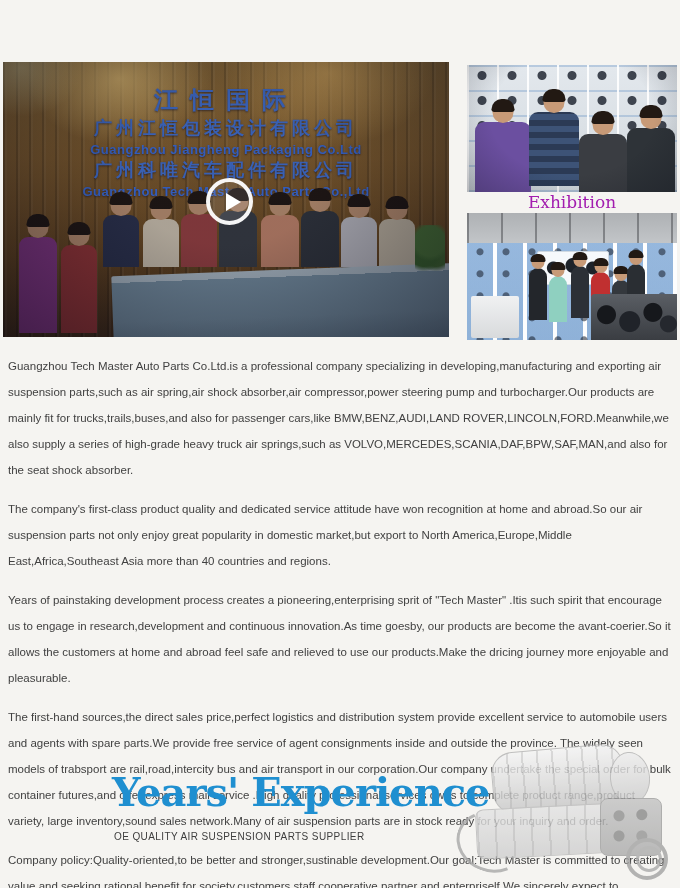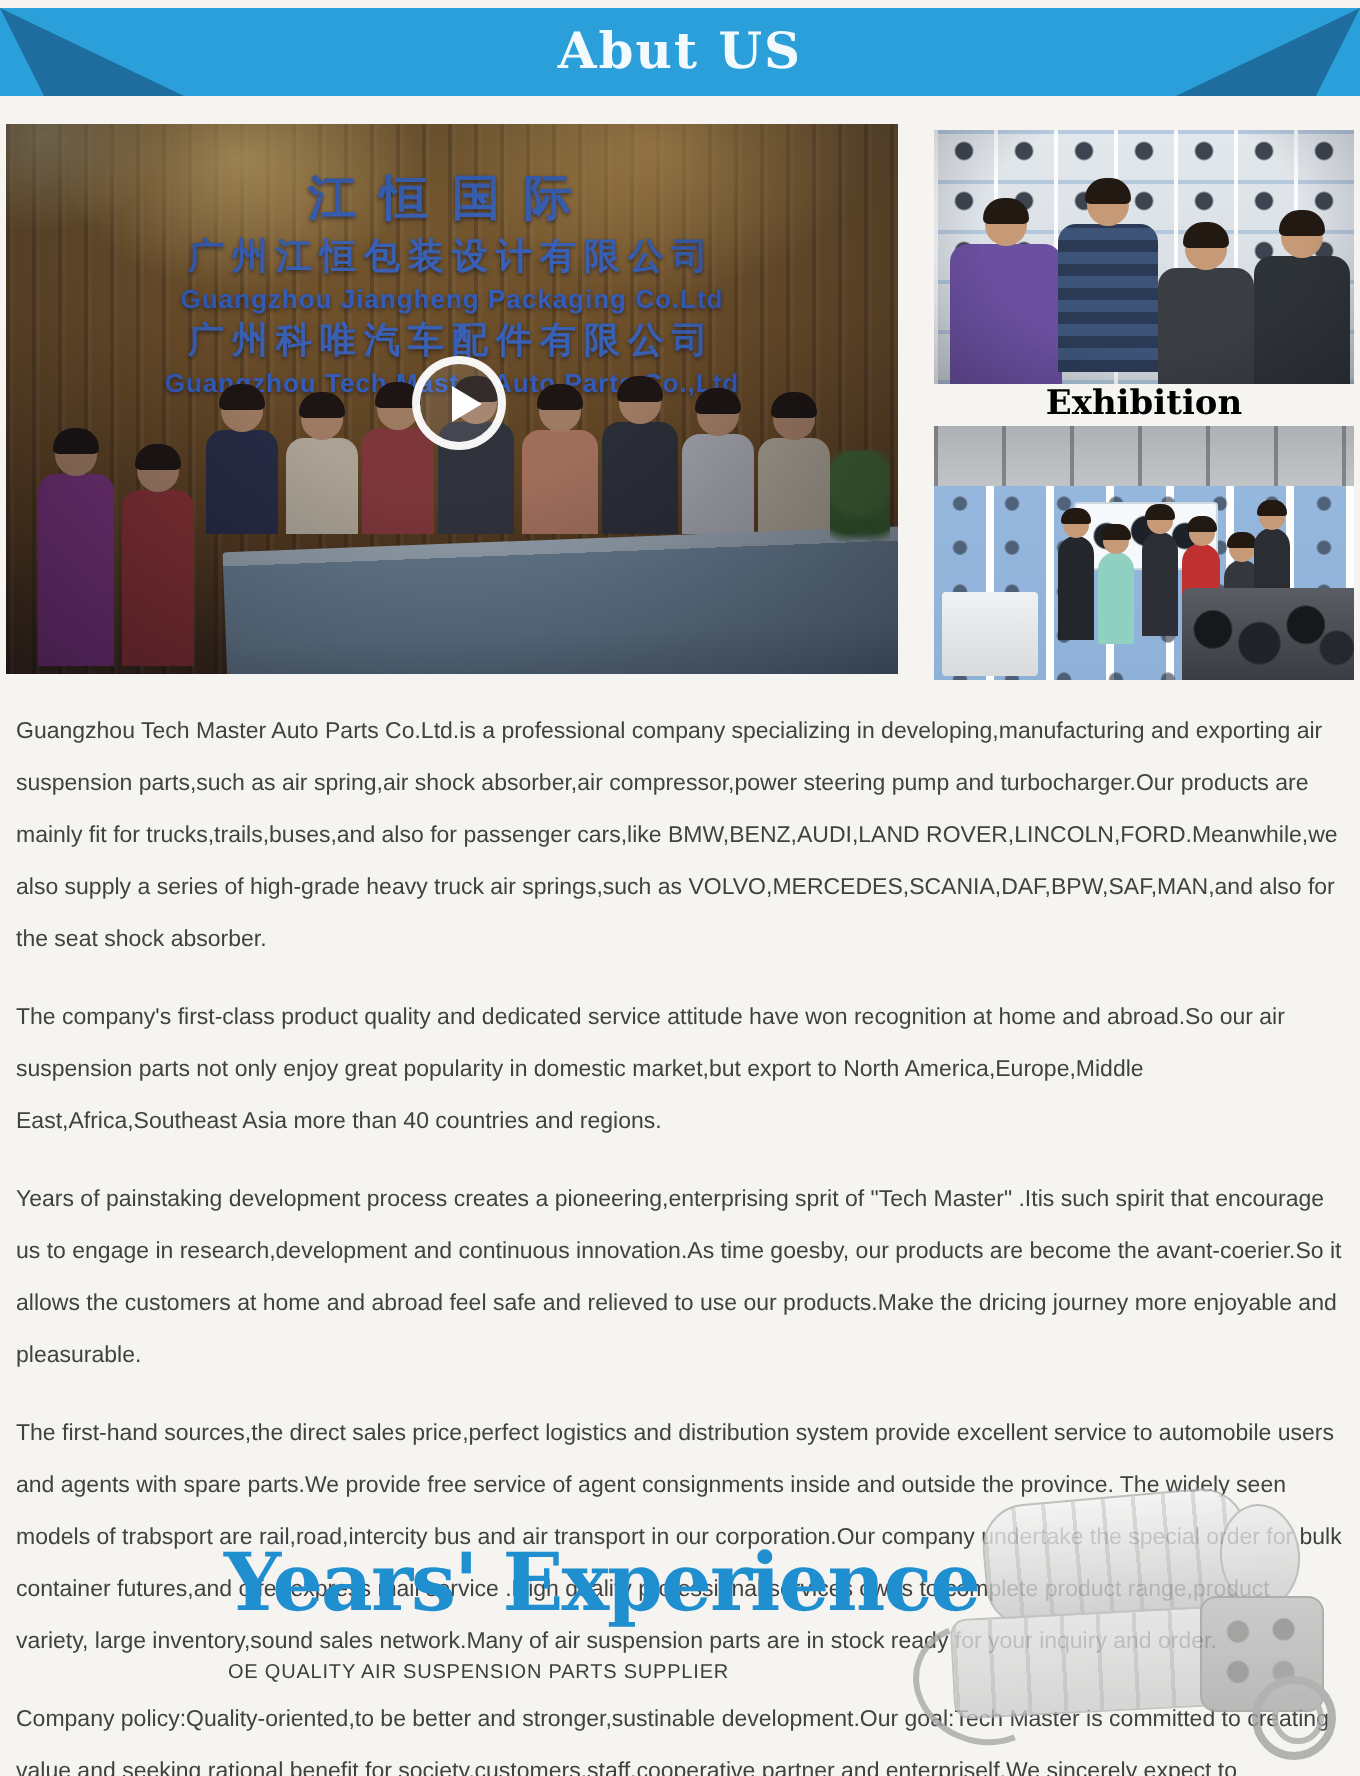--- a/index.html
+++ b/index.html
@@ -46,21 +46,21 @@
   .v-play { position:absolute; left:203px; top:116px; width:47px; height:47px; border-radius:50%;
             border:4px solid rgba(255,255,255,.95); background:rgba(255,255,255,.10); }
   .v-play i { position:absolute; left:16px; top:11px; width:0; height:0; border-style:solid;
               border-width:9px 0 9px 15px; border-color:transparent transparent transparent #ffffff; }
 
   
   .ph { position:absolute; left:467px; width:210px; height:127px; overflow:hidden; }
   .ph-top { top:65px; }
   .ph-bot { top:213px; }
   .cap { position:absolute; left:467px; top:192px; width:210px; height:21px; text-align:center;
-         font-family:"DejaVu Serif","Liberation Serif",serif; font-size:17px; color:#000000;font-weight:bold; }
+         font-family:"DejaVu Serif","Liberation Serif",serif; font-size:17px; color:#a21caf; }
 
   .booth-wall { position:absolute; inset:0;
     background-image:
       radial-gradient(circle at 50% 42%, rgba(22,28,40,.8) 0 4px, transparent 5px),
       repeating-linear-gradient(90deg, rgba(255,255,255,.9) 0 2px, transparent 2px 30px),
       repeating-linear-gradient(0deg, rgba(130,165,205,.45) 0 2px, transparent 2px 25px),
       linear-gradient(#e3e8ed,#d2d9de);
     background-size:30px 25px, auto, auto, auto; }
   .ph-top .vign { position:absolute; inset:0; background:radial-gradient(ellipse at 50% 40%, transparent 55%, rgba(10,12,22,.28)); }
 
@@ -128,25 +128,20 @@
   .cmp-coil2 { position:absolute; left:186px; top:104px; width:26px; height:26px; border-radius:50%;
     border:3px solid #ababab; }
   .cmp-hose { position:absolute; left:6px; top:70px; width:70px; height:60px; border-radius:50%;
     border:3px solid transparent; border-left-color:#a8a8a8; border-bottom-color:#a8a8a8; transform:rotate(20deg); }
 </style>
 </head>
 <body>
 
 <div class="page">
 
-  <div class="ribbon">
-    <i class="fold fold-l"></i>
-    <i class="fold fold-r"></i>
-    <h1>Abut US</h1>
-  </div>
 
   <div class="video">
     <div class="v-wood"></div>
     <div class="v-text">
       <div class="wt-cn-lg">江恒国际</div>
       <div class="wt-cn">广州江恒包装设计有限公司</div>
       <div class="wt-en">Guangzhou Jiangheng Packaging Co.Ltd</div>
       <div class="wt-cn">广州科唯汽车配件有限公司</div>
       <div class="wt-en">Guangzhou Tech Master Auto Parts Co.,Ltd</div>
     </div>

